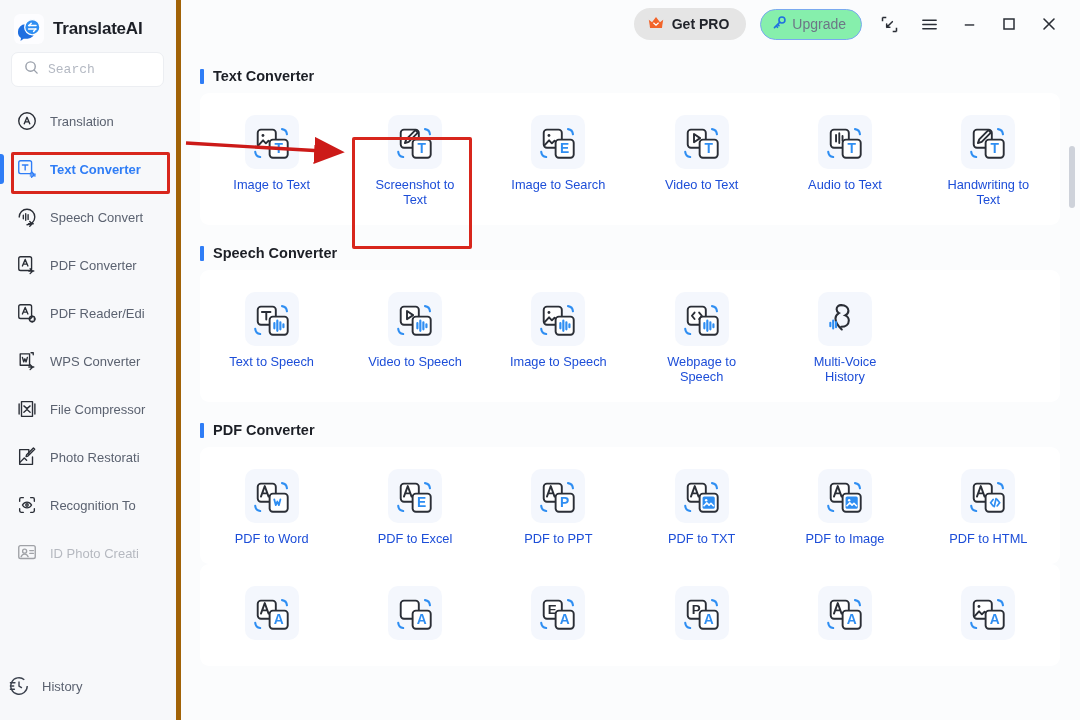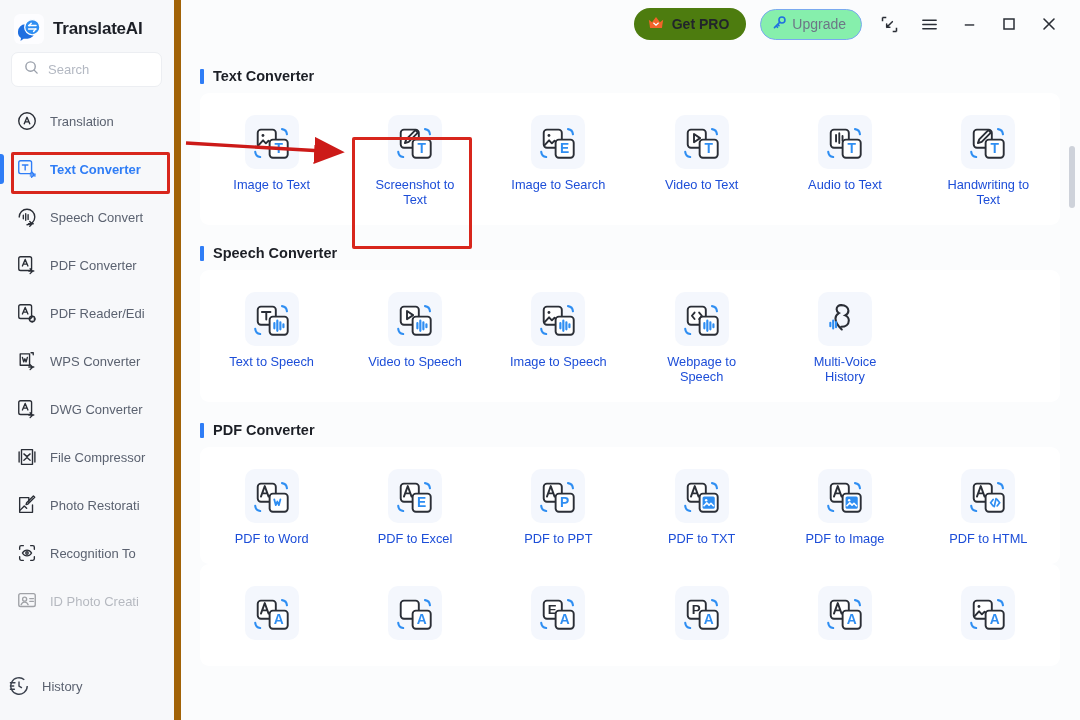--- a/index.html
+++ b/index.html
@@ -8,41 +8,41 @@
     font-family: "Liberation Sans", sans-serif;
     background: #ffffff;
     overflow: hidden;
   }
   #app { position: relative; width: 1080px; height: 720px; display: flex; }
 
   
   #sidebar {
     width: 181px; height: 720px;
     background: #f7f8fa;
-    border-right: 7px solid #a16207;
+    border-right: 5px solid #a16207;
     position: relative;
     flex: 0 0 181px;
     overflow: hidden;
   }
   .brand { display: flex; align-items: center; gap: 9px; padding: 11px 0 0 14px; height: 47px; }
   .brand-logo { width: 30px; height: 30px; flex: 0 0 30px; }
   .brand-name { font-size: 17px; font-weight: bold; color: #1c1f26; letter-spacing: -0.2px; }
 
   .search-box {
     margin: 5px 12px 0 11px;
     height: 35px;
     background: #fff;
     border: 1px solid #eceef2;
     border-radius: 7px;
     display: flex; align-items: center; gap: 9px;
     padding: 0 12px;
   }
   .search-input {
     border: none; outline: none; background: transparent;
-    font-family: Liberation Sans, sans-serif;
+    font-family: Liberation Mono, monospace;
     font-size: 13px; color: #6b7280; width: 110px;
   }
   .search-input::placeholder { color: #b3b8c2; }
 
   .nav { margin-top: 10px; position: relative; }
   .nav-item {
     height: 48px; display: flex; align-items: center; gap: 12px;
     padding-left: 16px; position: relative; cursor: pointer;
   }
   .nav-label { font-size: 13px; color: #5b6270; white-space: nowrap; }
@@ -66,21 +66,21 @@
   }
 
   
   #main { flex: 1; position: relative; background: #fbfcfd; overflow: hidden; }
   .topbar {
     height: 48px; display: flex; align-items: center; justify-content: flex-end;
     gap: 14px; padding-right: 18px; background: #fbfcfd;
   }
   .btn-pro {
     display: flex; align-items: center; gap: 7px;
-    background: #4d7c0f; border-radius: 18px; height: 32px;
+    background: #e5e5e5; border-radius: 18px; height: 32px;
     padding: 0 17px 0 13px; cursor: pointer; border: none;
     font-family: "Liberation Sans", sans-serif;
   }
   .btn-pro-label { font-size: 14px; font-weight: bold; color: #21242b; }
   .btn-upgrade {
     display: flex; align-items: center; gap: 5px;
     border: 1px solid #7aa9f0; border-radius: 18px; height: 31px;
     padding: 0 15px 0 11px; cursor: pointer; background: #86efac;
     font-family: "Liberation Sans", sans-serif;
   }
@@ -211,28 +211,20 @@
           <span class="nav-label">PDF Reader/Edi</span>
         </div>
         <div class="nav-item">
           <span class="nav-icon"><svg viewBox="0 0 24 24" width="22" height="22" fill="none" stroke="#2a2e36" stroke-width="1.5" stroke-linecap="round" stroke-linejoin="round">
               <path d="M4.6 4.2h10.2v12.4H4.6z"></path>
               <path d="M7 8l1.4 5 1.3-3.4 1.3 3.4L12.4 8"></path>
               <path d="M15.4 16l2.6 2.6M15.4 21.4l2.6-2.6M14 18.6h5.4"></path>
               <path d="M16.4 3h2.4v2.2"></path>
             </svg></span>
           <span class="nav-label">WPS Converter</span>
-        </div>
-        <div class="nav-item">
-          <span class="nav-icon"><svg viewBox="0 0 24 24" width="22" height="22" fill="none" stroke="#2a2e36" stroke-width="1.5" stroke-linecap="round" stroke-linejoin="round">
-              <rect x="3" y="3" width="14" height="15" rx="2"></rect>
-              <path d="M7 13l3-7 3 7M8.2 11h3.6"></path>
-              <path d="M15.4 16l2.6 2.6M15.4 21.4l2.6-2.6M14 18.6h5.4"></path>
-            </svg></span>
-          <span class="nav-label">DWG Converter</span>
         </div>
         <div class="nav-item">
           <span class="nav-icon"><svg viewBox="0 0 24 24" width="22" height="22" fill="none" stroke="#2a2e36" stroke-width="1.5" stroke-linecap="round" stroke-linejoin="round">
               <path d="M6 4h12v16H6z"></path>
               <path d="M8.6 8.6l3.4 3 3.4-3M8.6 15.6l3.4-3 3.4 3"></path>
               <path d="M3.4 6.4v11M20.6 6.4v11"></path>
             </svg></span>
           <span class="nav-label">File Compressor</span>
         </div>
         <div class="nav-item">

